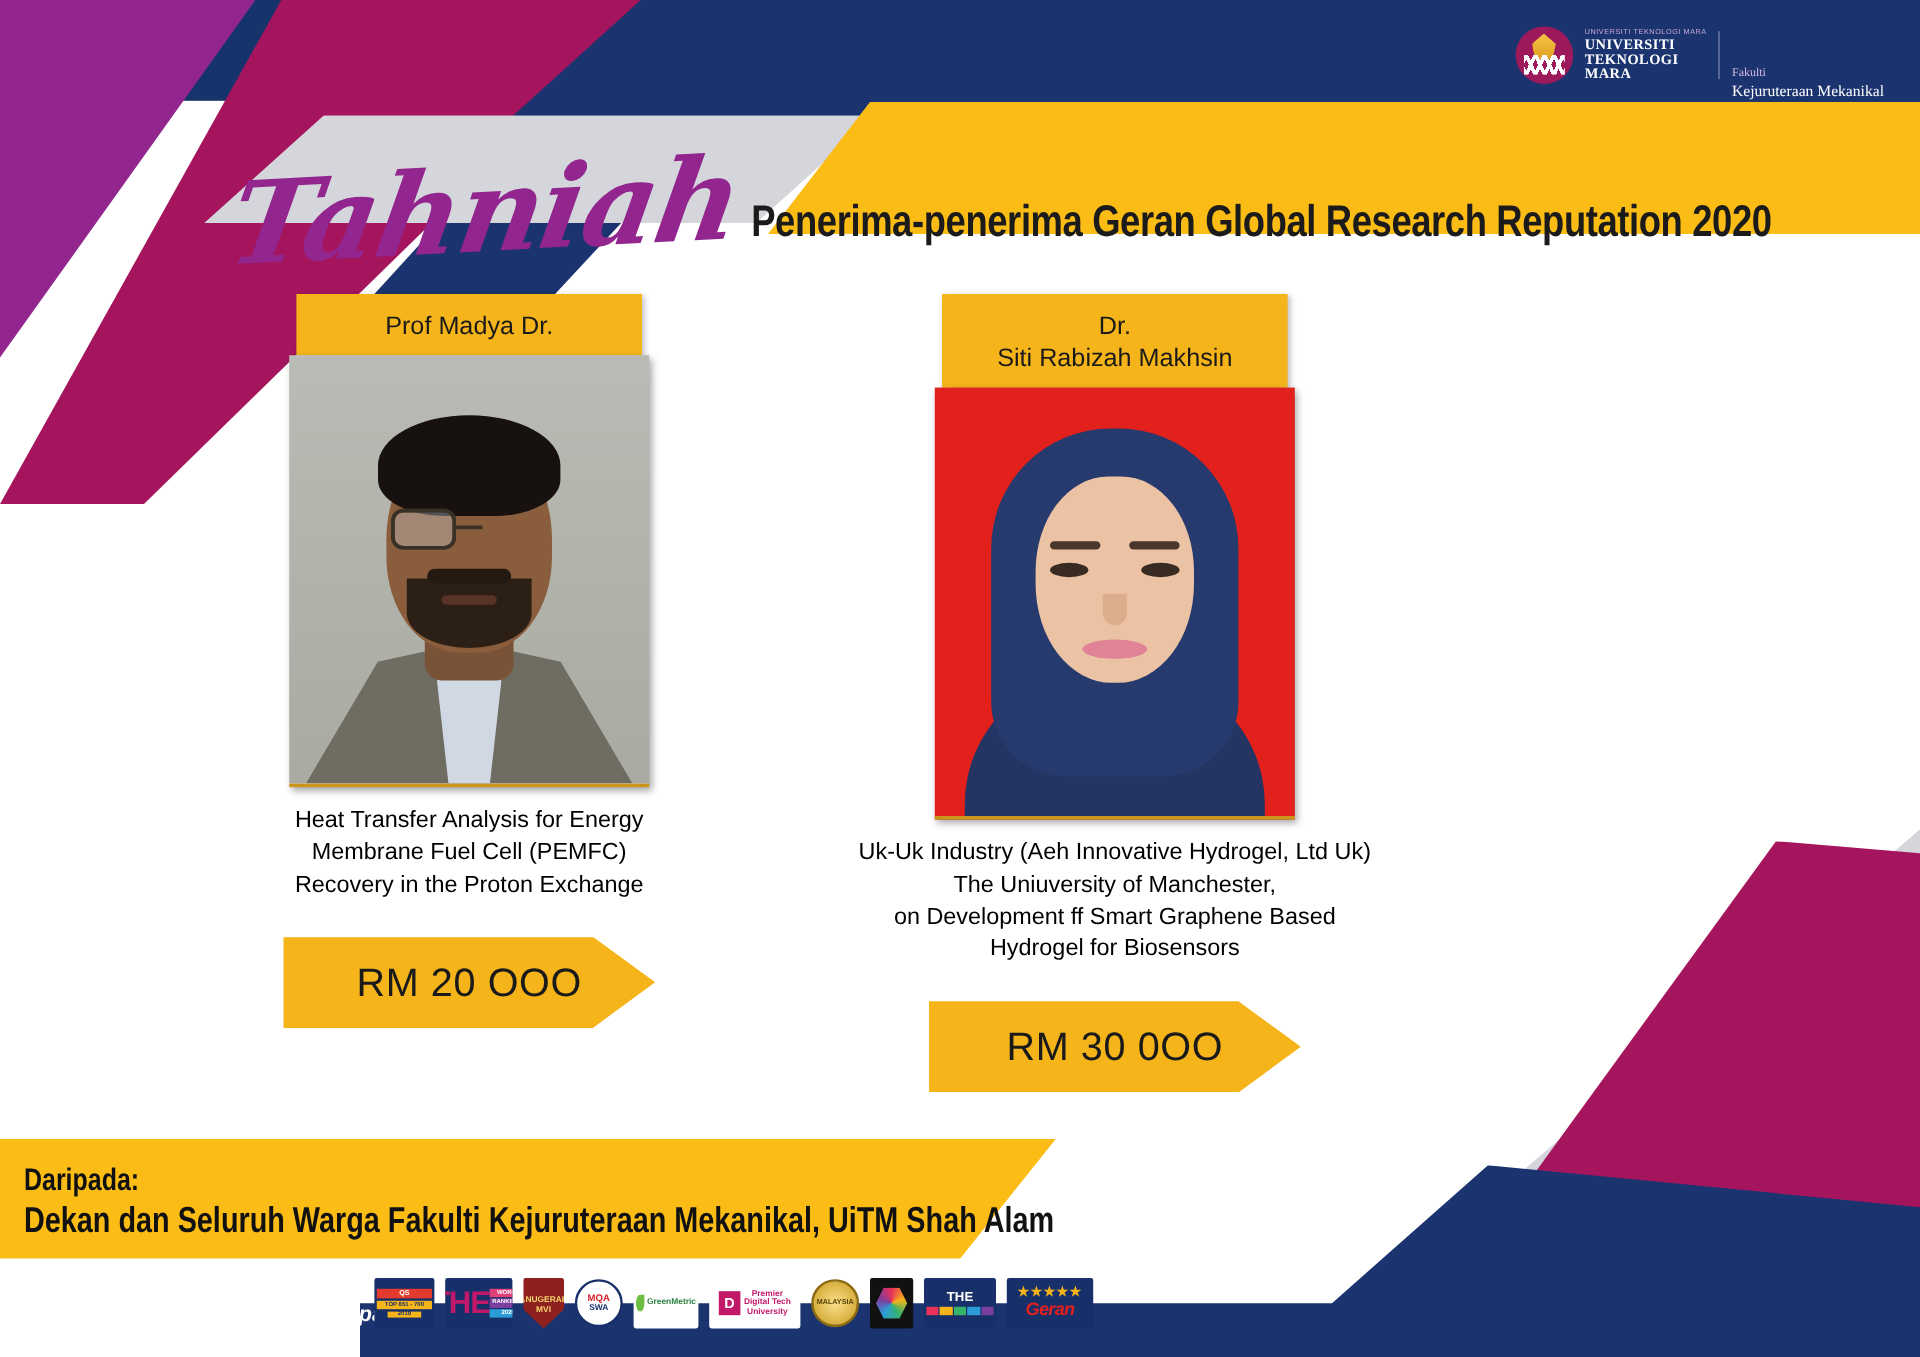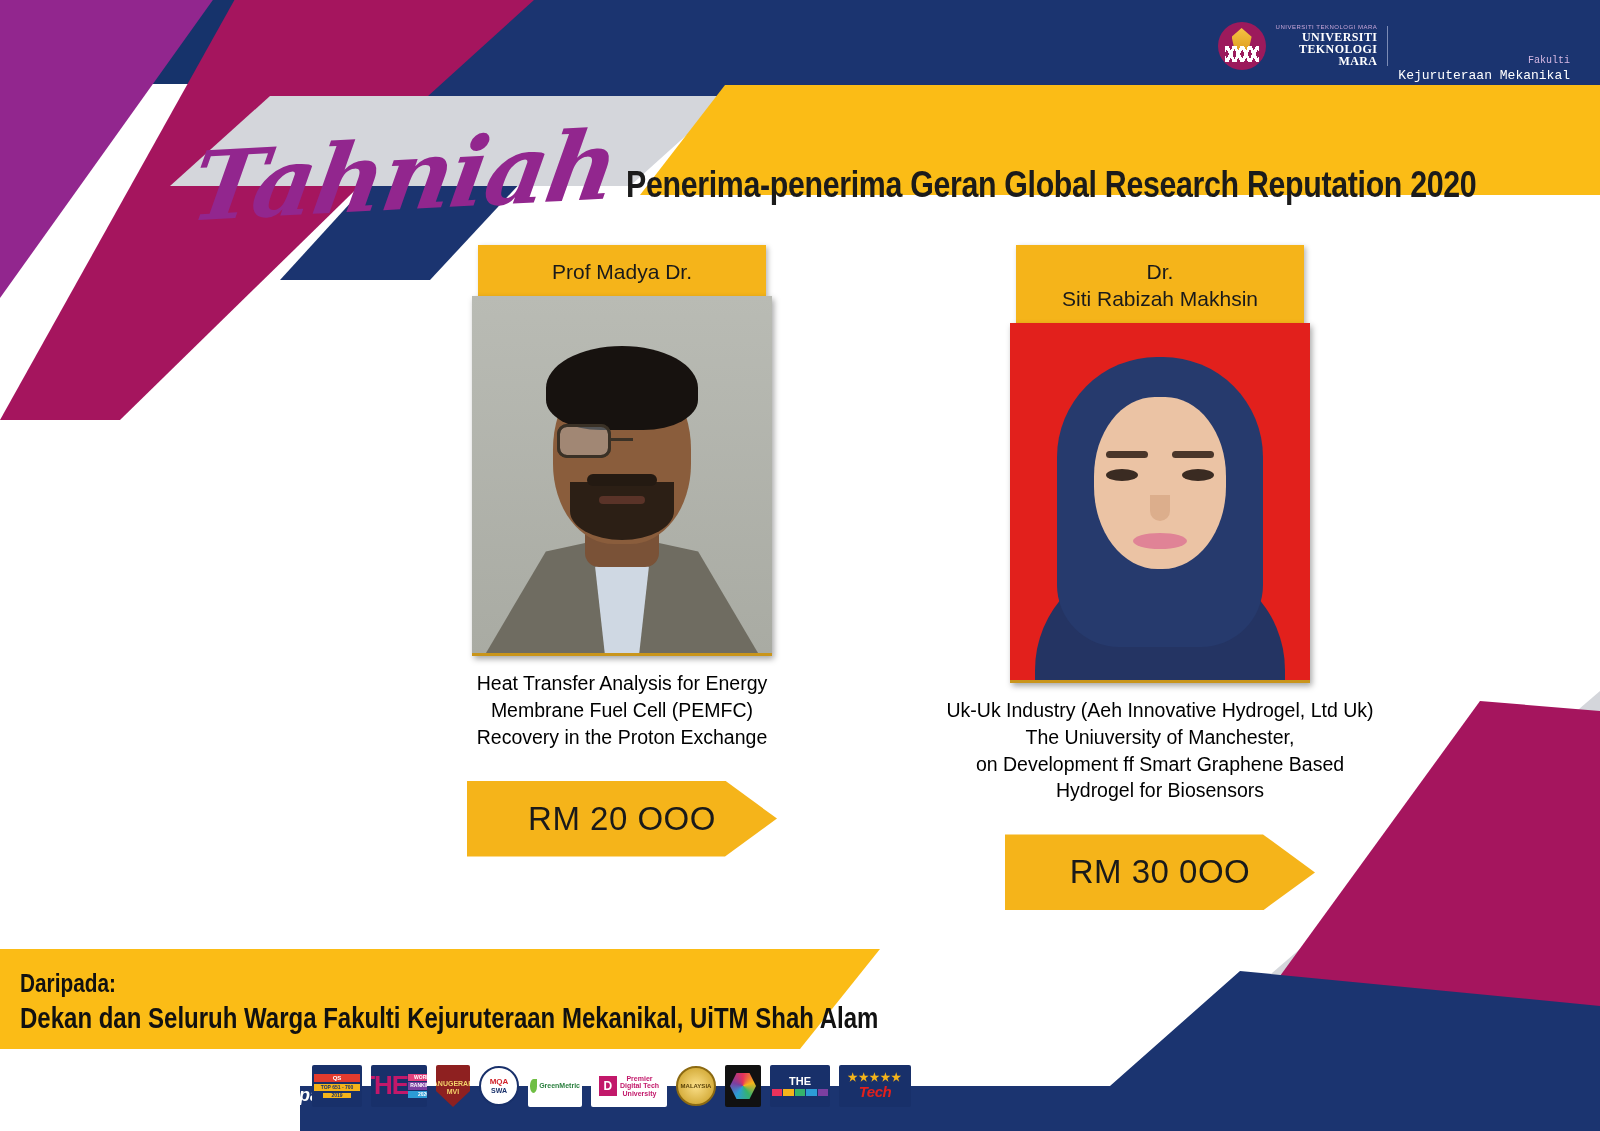--- a/index.html
+++ b/index.html
@@ -30,49 +30,49 @@
     clip-path:polygon(830px 10px,830px 440px,390px 440px,710px 0);}
   .br-grey{right:0;bottom:0;width:830px;height:440px;background:#D4D6DB;
     clip-path:polygon(830px 0,830px 40px,420px 430px,330px 430px);}
   .br-navy{right:0;bottom:-10px;width:1300px;height:230px;background:#1B3470;
     clip-path:polygon(1300px 95px,1300px 230px,0 230px,0 175px,810px 175px,940px 60px);}
   .bl-gold{left:0;bottom:82px;width:1000px;height:100px;background:#FBBC16;
     clip-path:polygon(0 0,880px 0,800px 100px,0 100px);}
   .footer-bar{left:0;bottom:0;width:1600px;height:84px;background:#16336B;}
 
   
-  .uitm-logo{position:absolute;right:30px;top:8px;display:flex;align-items:center;gap:10px;z-index:30;text-align:right;}
+  .uitm-logo{position:absolute;right:30px;top:8px;display:flex;align-items:center;gap:10px;z-index:30;}
   .crest{width:48px;height:48px;border-radius:50%;background:#9C1A5C;position:relative;
     display:flex;align-items:center;justify-content:center;flex:0 0 auto;}
   .crest::before{content:"";position:absolute;width:20px;height:22px;top:6px;
     background:linear-gradient(#F6C343,#E0A021);
     clip-path:polygon(50% 0,100% 40%,85% 100%,15% 100%,0 40%);}
   .crest::after{content:"";position:absolute;bottom:8px;width:34px;height:16px;
     background:repeating-linear-gradient(115deg,#fff 0 3px,transparent 3px 7px),
                repeating-linear-gradient(65deg,#fff 0 3px,transparent 3px 7px);}
   .uitm-words{color:#fff;line-height:1.02;}
   .uitm-words .tiny{font-size:6px;letter-spacing:.5px;color:#C9A7D8;}
   .uitm-words .l{font-family:"Liberation Serif",serif;font-size:12px;font-weight:700;letter-spacing:.4px;}
   .uitm-div{width:1px;height:40px;background:#7C8BB5;}
-  .fak{color:#fff;font-family:Liberation Mono, monospace;line-height:1.25;margin-top:47px;}
+  .fak{color:#fff;font-family:Liberation Serif, serif;line-height:1.25;margin-top:47px;}
   .fak .f1{font-size:10px;color:#D7B9E4;}
   .fak .f2{font-size:13px;}
 
   
   .headline-row{position:absolute;left:195px;top:128px;display:flex;align-items:flex-end;z-index:25;}
   .tahniah{font-family:"DejaVu Serif",serif;font-style:italic;font-weight:700;
     font-size:96px;color:#92268E;line-height:1;transform:skewX(-12deg) rotate(-3deg);
     letter-spacing:-2px;padding-right:18px;}
   .headline{font-family:"Liberation Sans Narrow","Liberation Sans",sans-serif;
     font-weight:700;font-size:37px;color:#1b1b1b;letter-spacing:-.4px;
     transform:scaleX(.82);transform-origin:left bottom;white-space:nowrap;
     margin-bottom:18px;margin-left:-6px;}
 
   
-  .cards{position:absolute;top:245px;left:0;width:1320px;display:flex;justify-content:flex-end;gap:218px;z-index:20;}
+  .cards{position:absolute;top:245px;left:0;width:1320px;display:flex;justify-content:center;gap:218px;z-index:20;}
   .card{width:320px;display:flex;flex-direction:column;align-items:center;}
   .name-plate{width:288px;background:#F5B41A;color:#1a1a1a;text-align:center;
     padding:14px 8px 10px;font-size:21px;line-height:1.28;
     box-shadow:2px 2px 5px rgba(0,0,0,.28);}
   .photo{width:300px;height:360px;box-shadow:2px 3px 6px rgba(0,0,0,.35);
     position:relative;overflow:hidden;border-bottom:3px solid #C9951B;}
   .desc{margin-top:14px;text-align:center;font-size:19.5px;line-height:1.38;color:#000000;width:380px;}
   .desc.wide{width:430px;}
   .money{margin-top:30px;height:76px;width:310px;background:#F5B41A;
     display:flex;align-items:center;justify-content:center;
@@ -319,17 +319,17 @@
       <span class="bar">
           <i style="background:#E8325B"></i>
           <i style="background:#F5B41A"></i>
           <i style="background:#35B36B"></i>
           <i style="background:#2C9CD6"></i>
           <i style="background:#7B3FA0"></i>
         </span>
     </div>
     <div class="lg lg-myra">
       <span class="stars">★★★★★</span>
-      <span class="mr">Tech</span>
+      <span class="mr">Geran</span>
     </div>
   </div>
 
 </div>
 
 </body></html>

